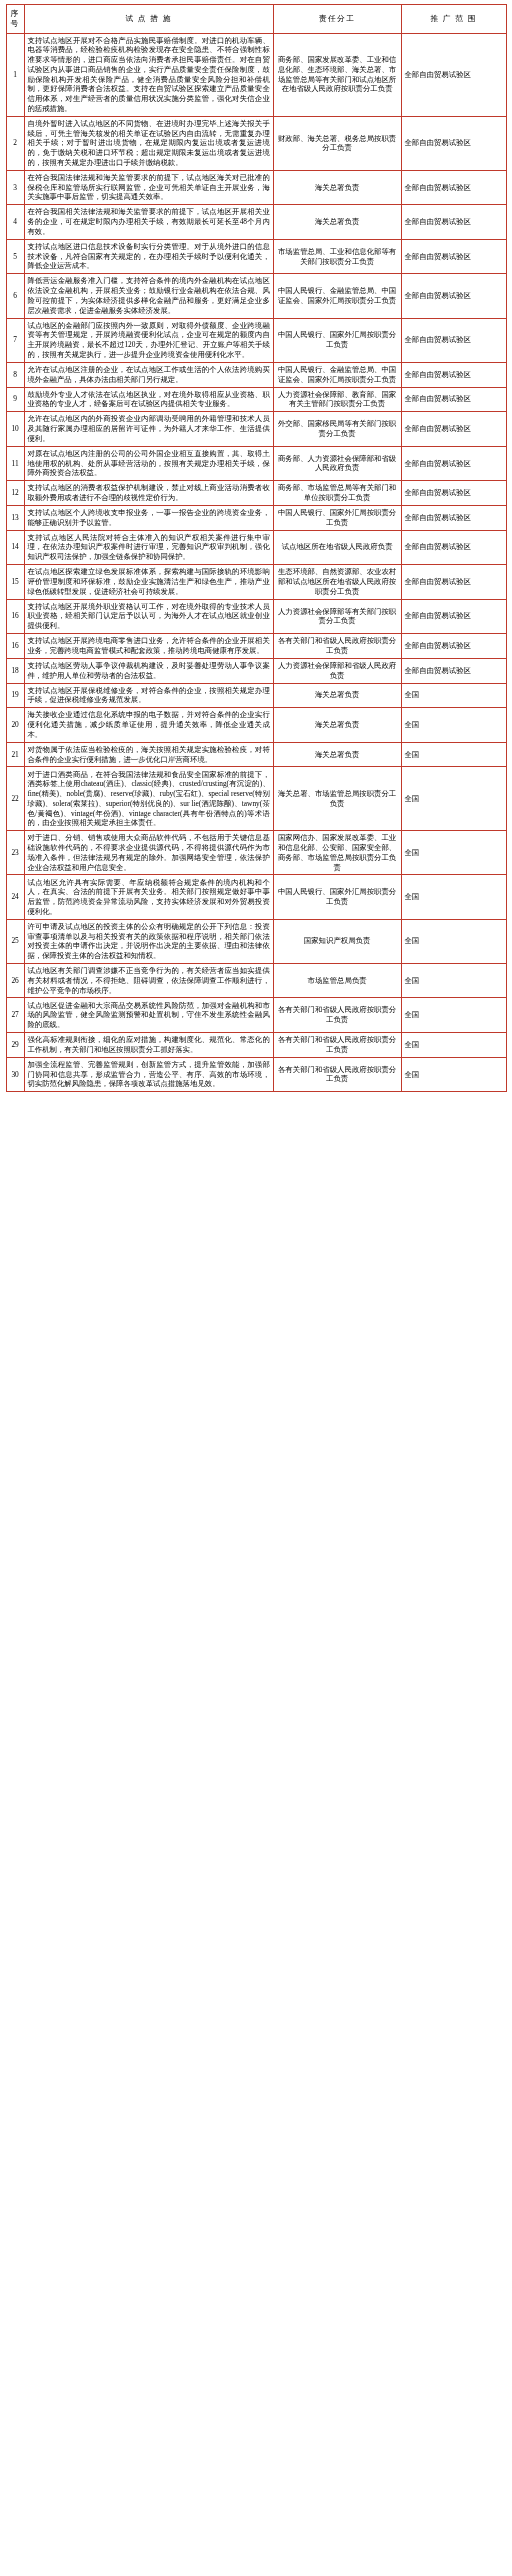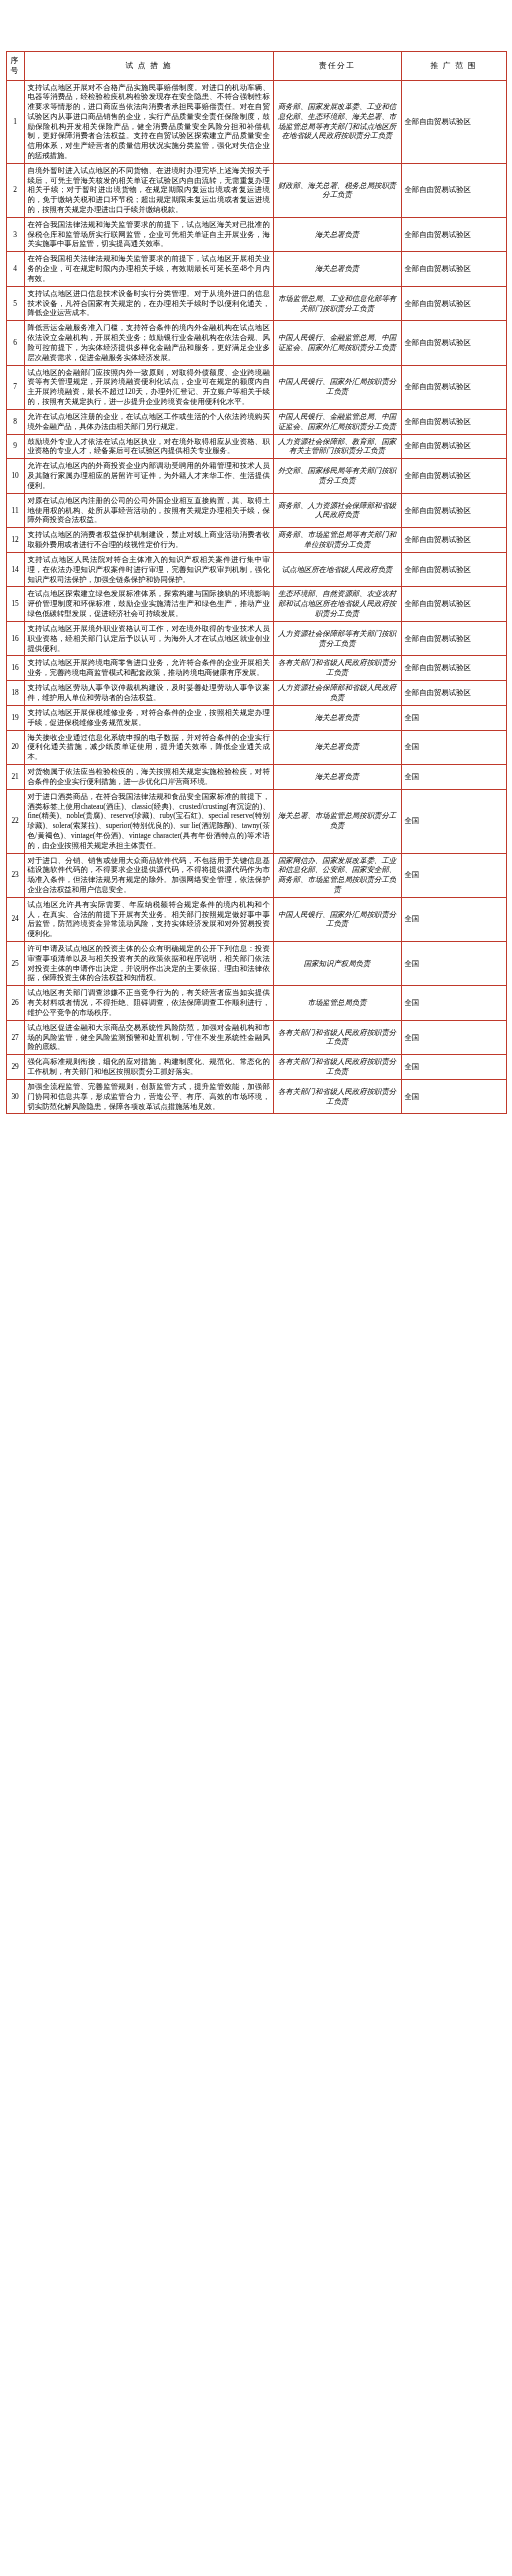--- a/index.html
+++ b/index.html
@@ -9,21 +9,20 @@
   }
   body {
     width: 512px;
     font-family: "Liberation Serif", "DejaVu Serif", serif;
     color: #000000;
   }
   .sheet {
     width: 512px;
     box-sizing: border-box;
     padding: 4.2px 5.6px 7px 5.6px;
-    margin-top: 47px;
   }
   table.policy-table {
     border-collapse: collapse;
     width: 501px;
     table-layout: fixed;
     border: 0.7px solid #c0392b;
   }
   table.policy-table col.c-no     { width: 18px; }
   table.policy-table col.c-measure{ width: 249px; }
   table.policy-table col.c-resp   { width: 128px; }
@@ -49,21 +48,20 @@
     padding: 1.4px 0.7px;
   }
   td.col-measure {
     text-align: justify;
     text-justify: inter-ideograph;
     letter-spacing: 0px;
   }
   td.col-resp {
     text-align: center;
     letter-spacing: 0px;
-    font-style: italic;
   }
   td.col-scope {
     letter-spacing: 0px;
   }
 </style>
 </head>
 <body>
 
 <div class="sheet">
   <table class="policy-table">
@@ -148,20 +146,26 @@
         <td class="col-resp">商务部、人力资源社会保障部和省级人民政府负责</td>
         <td class="col-scope">全部自由贸易试验区</td>
       </tr>
       <tr>
         <td class="col-no">12</td>
         <td class="col-measure">支持试点地区的消费者权益保护机制建设，禁止对线上商业活动消费者收取额外费用或者进行不合理的歧视性定价行为。</td>
         <td class="col-resp">商务部、市场监管总局等有关部门和单位按职责分工负责</td>
         <td class="col-scope">全部自由贸易试验区</td>
       </tr>
       <tr>
+        <td class="col-no">13</td>
+        <td class="col-measure">支持试点地区个人跨境收支申报业务，一事一报告企业的跨境资金业务，能够正确识别并予以监管。</td>
+        <td class="col-resp">中国人民银行、国家外汇局按职责分工负责</td>
+        <td class="col-scope">全部自由贸易试验区</td>
+      </tr>
+      <tr>
         <td class="col-no">14</td>
         <td class="col-measure">支持试点地区人民法院对符合主体准入的知识产权相关案件进行集中审理，在依法办理知识产权案件时进行审理，完善知识产权审判机制，强化知识产权司法保护，加强全链条保护和协同保护。</td>
         <td class="col-resp">试点地区所在地省级人民政府负责</td>
         <td class="col-scope">全部自由贸易试验区</td>
       </tr>
       <tr>
         <td class="col-no">15</td>
         <td class="col-measure">在试点地区探索建立绿色发展标准体系，探索构建与国际接轨的环境影响评价管理制度和环保标准，鼓励企业实施清洁生产和绿色生产，推动产业绿色低碳转型发展，促进经济社会可持续发展。</td>
         <td class="col-resp">生态环境部、自然资源部、农业农村部和试点地区所在地省级人民政府按职责分工负责</td>
         <td class="col-scope">全部自由贸易试验区</td>

